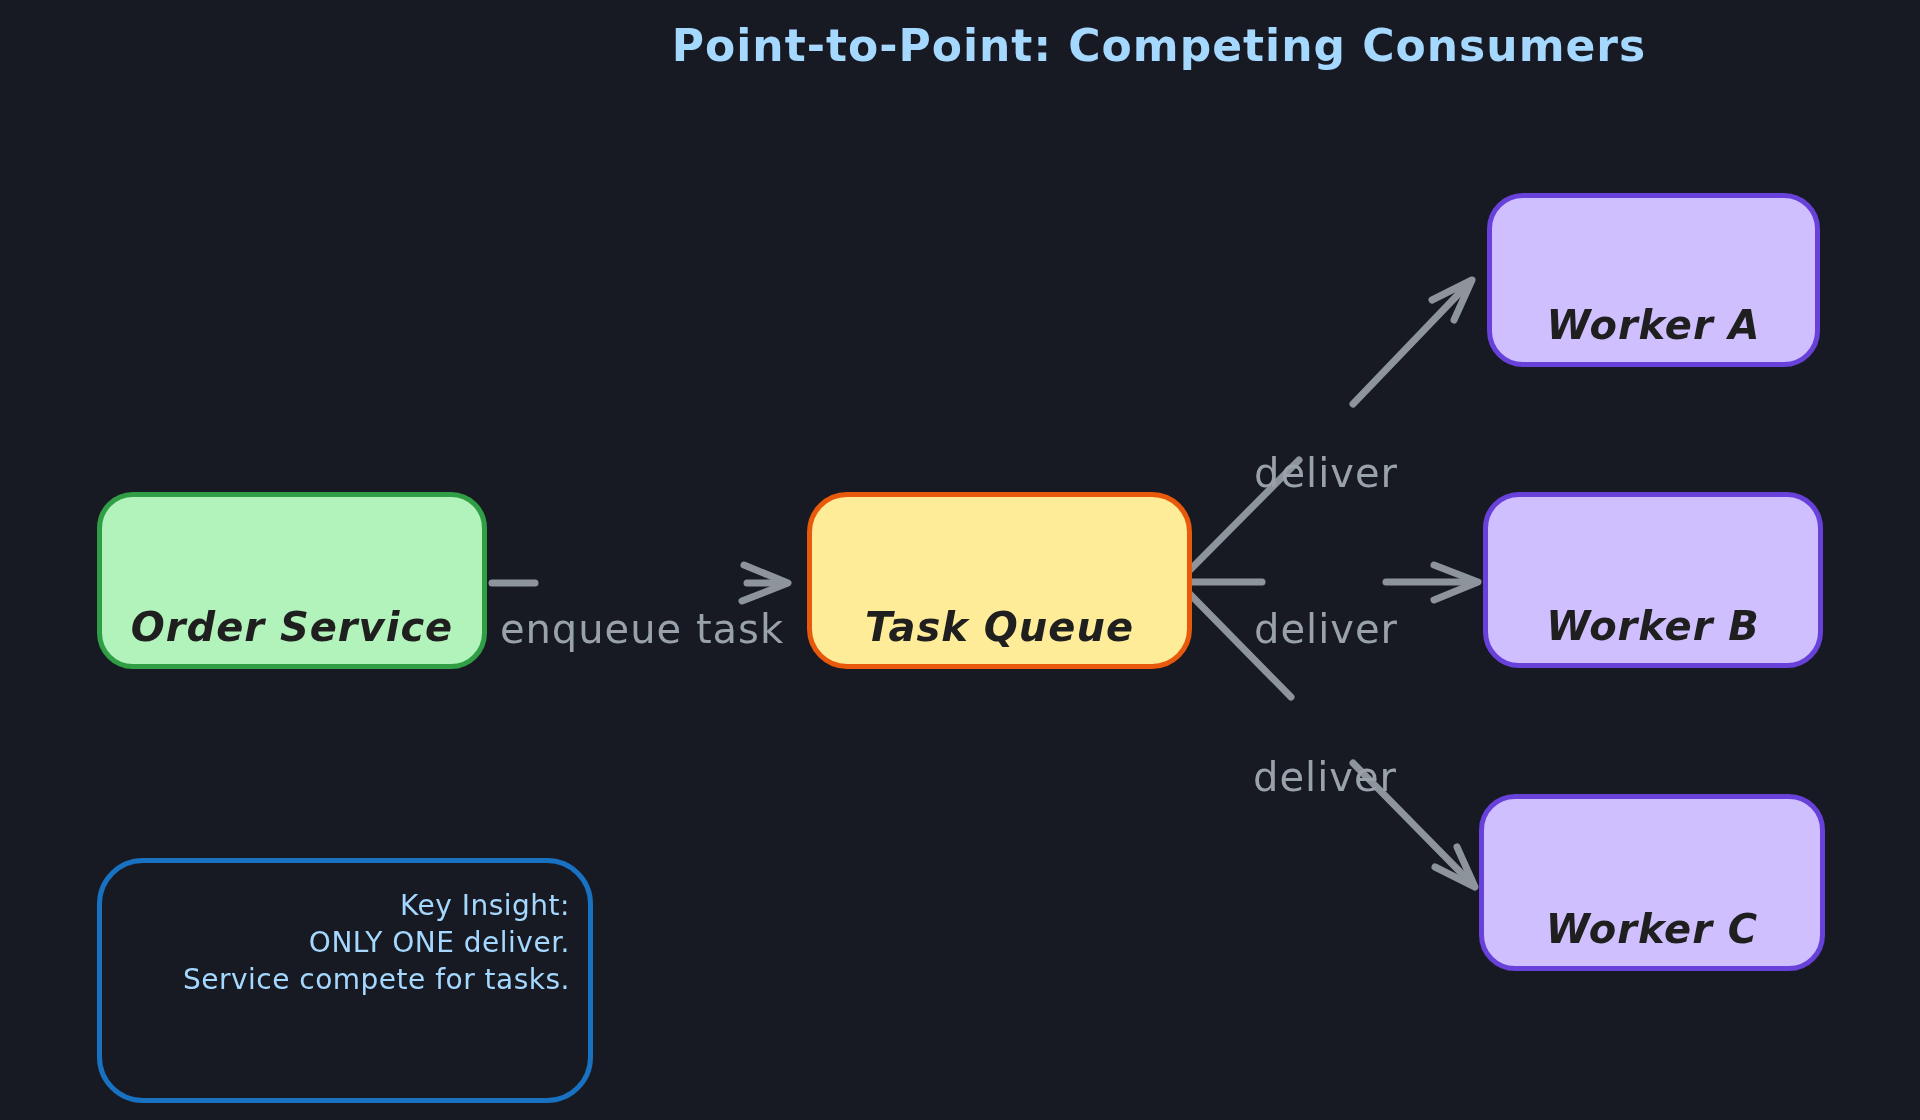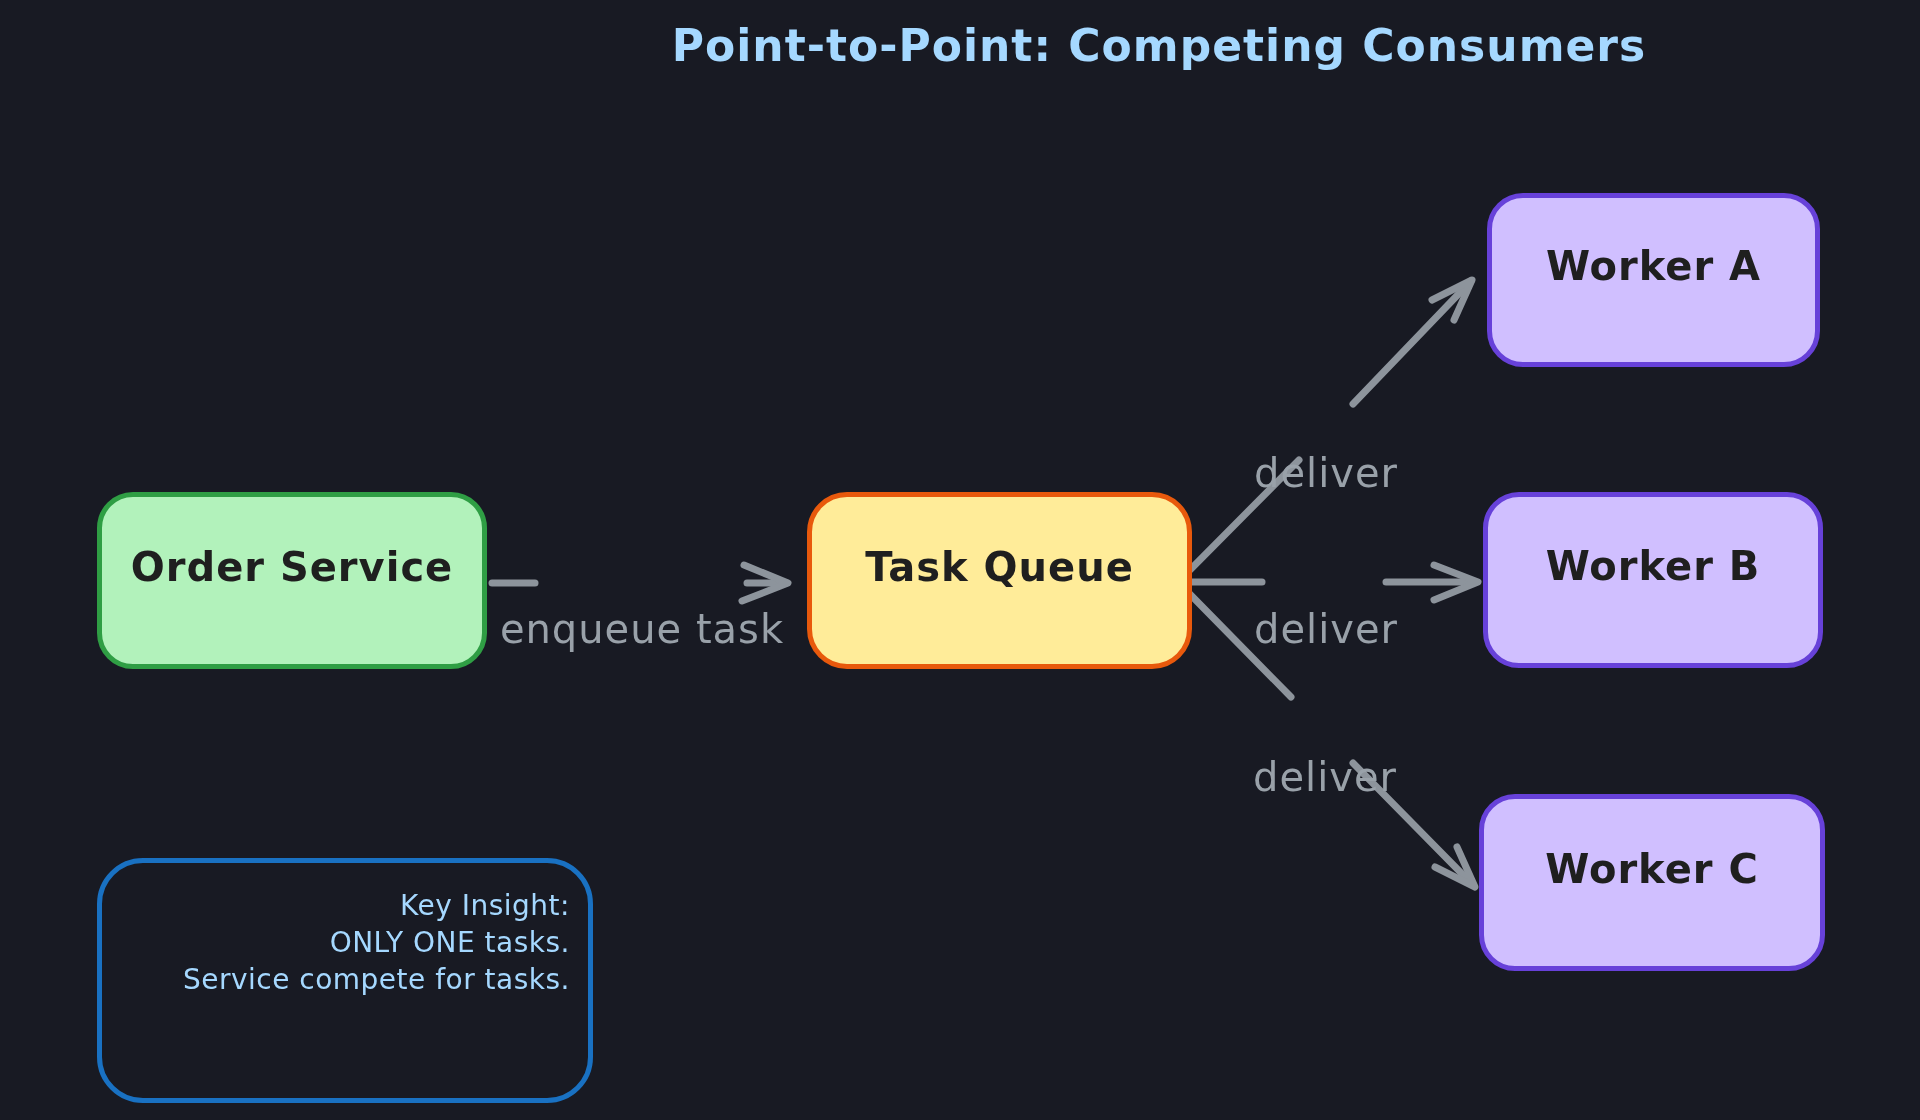--- a/index.html
+++ b/index.html
@@ -9,23 +9,24 @@
     font-family:"DejaVu Sans",sans-serif;
   }
   .canvas{position:absolute;inset:0;}
   .title{
     position:absolute;left:1115px;top:20px;transform:translateX(-50%);
     font-size:44px;font-weight:700;letter-spacing:1px;white-space:nowrap;
     color:var(--title,#a5d8ff);
     margin-left:44px;
   }
   .node{
-    position:absolute;display:flex;align-items:center;justify-content:center;
+    position:absolute;display:flex;align-items:flex-end;justify-content:center;
     border-style:solid;border-width:5px;border-radius:36px;
     box-sizing:border-box;
+    font-style:italic;
   }
   .node .node-label{
     position:relative;top:-14px;
     font-size:40px;font-weight:600;color:var(--node_text,#1f1f1f);
     white-space:nowrap;letter-spacing:1px;
   }
   .node-green{background:var(--green_fill,#b2f2bb);border-color:var(--green_border,#2f9e44);}
   .node-yellow{background:var(--yellow_fill,#ffec99);border-color:var(--yellow_border,#e8590c);margin-left:17px;}
   .node-purple{background:var(--purple_fill,#d0bfff);border-color:var(--purple_border,#6741d9);}
   #order-service{left:97px;top:492px;width:390px;height:177px;}
@@ -110,17 +111,17 @@
     <span class="node-label">Worker C</span>
   </div>
 
   <div class="edge-label" id="label-enqueue">enqueue task</div>
   <div class="edge-label" id="label-deliver-a">deliver</div>
   <div class="edge-label" id="label-deliver-b">deliver</div>
   <div class="edge-label" id="label-deliver-c">deliver</div>
 
   <div class="note">
     <div class="note-line">Key Insight:</div>
-    <div class="note-line">ONLY ONE tasks.</div>
+    <div class="note-line">ONLY ONE deliver.</div>
     <div class="note-line">Service compete for tasks.</div>
   </div>
 
 </div>
 
 </body></html>

